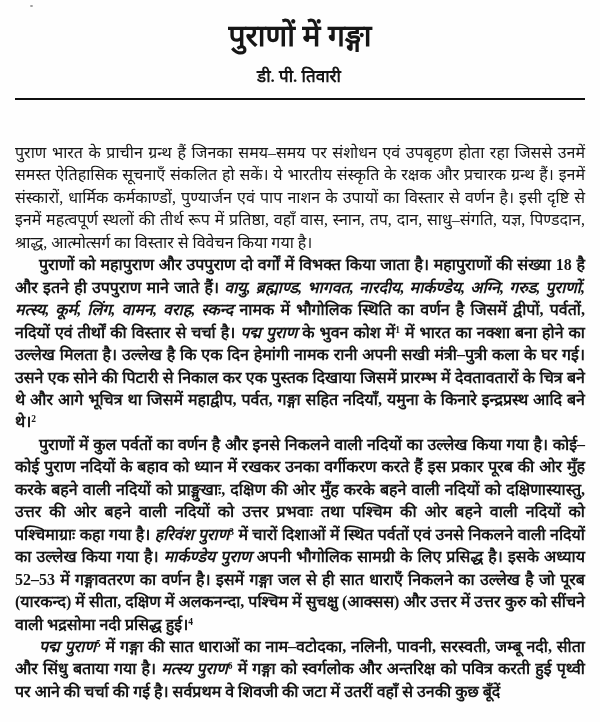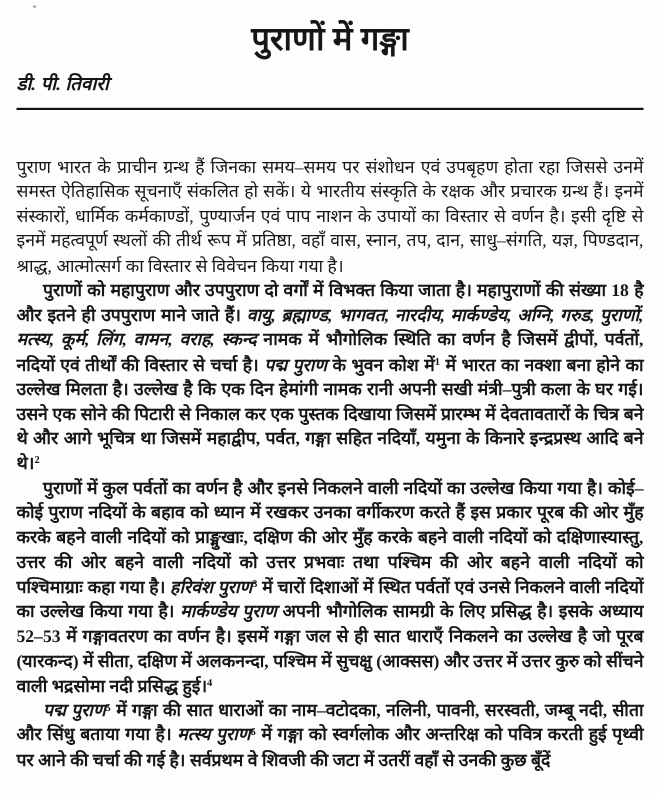--- a/index.html
+++ b/index.html
@@ -31,24 +31,23 @@
   }
   .doc-title {
     margin: 18px 0 0 0;
     text-align: center;
     font-size: 30px;
     font-weight: bold;
     line-height: 1.2;
   }
   .doc-author {
     margin: 10px 2px 0 0;
-    text-align: left;
+    text-align: center;
     font-size: 17px;
     font-weight: bold;
-    font-style: italic;
   }
   .head-rule {
     margin-top: 11px;
     border: none;
     border-top: 2.5px solid #101010;
   }
   .article {
     margin-top: 42px;
     font-size: 16px;
     line-height: 22.45px;

